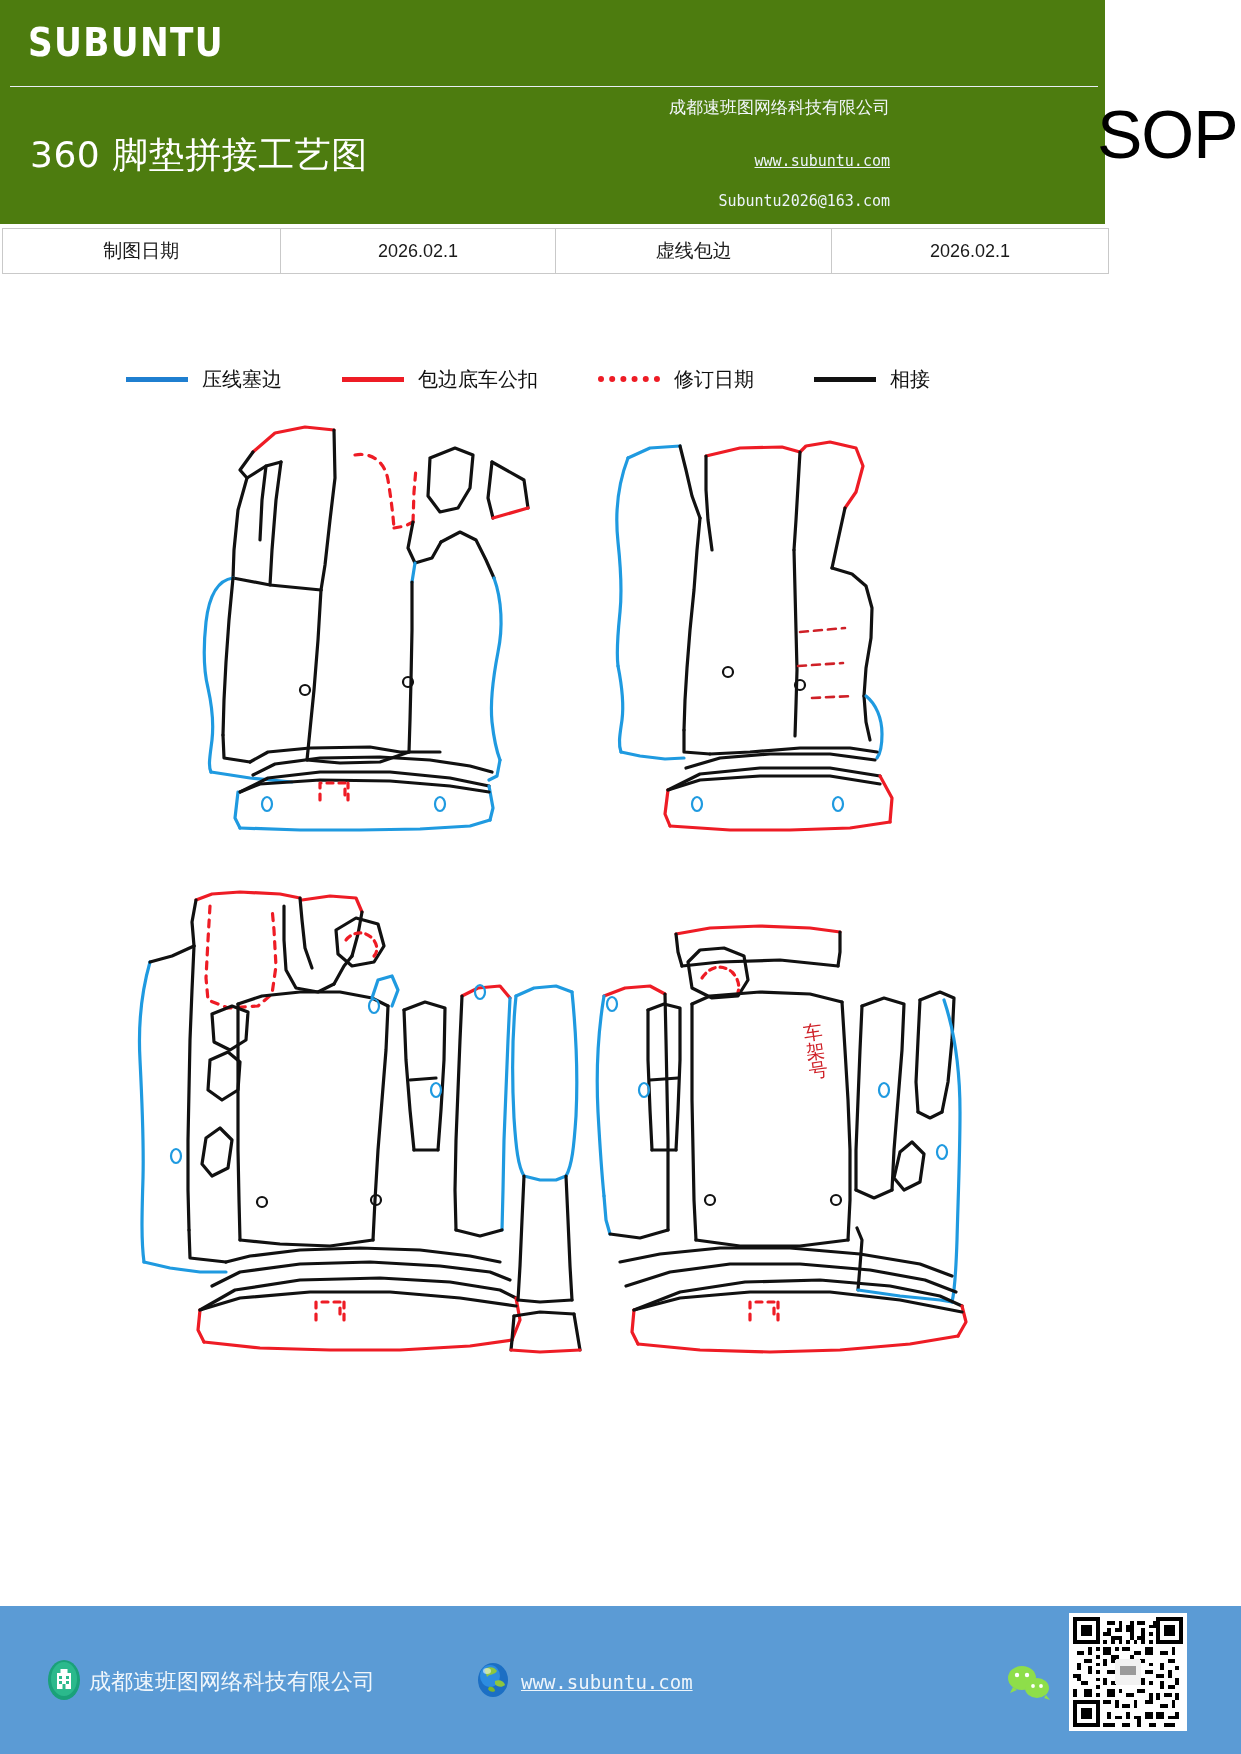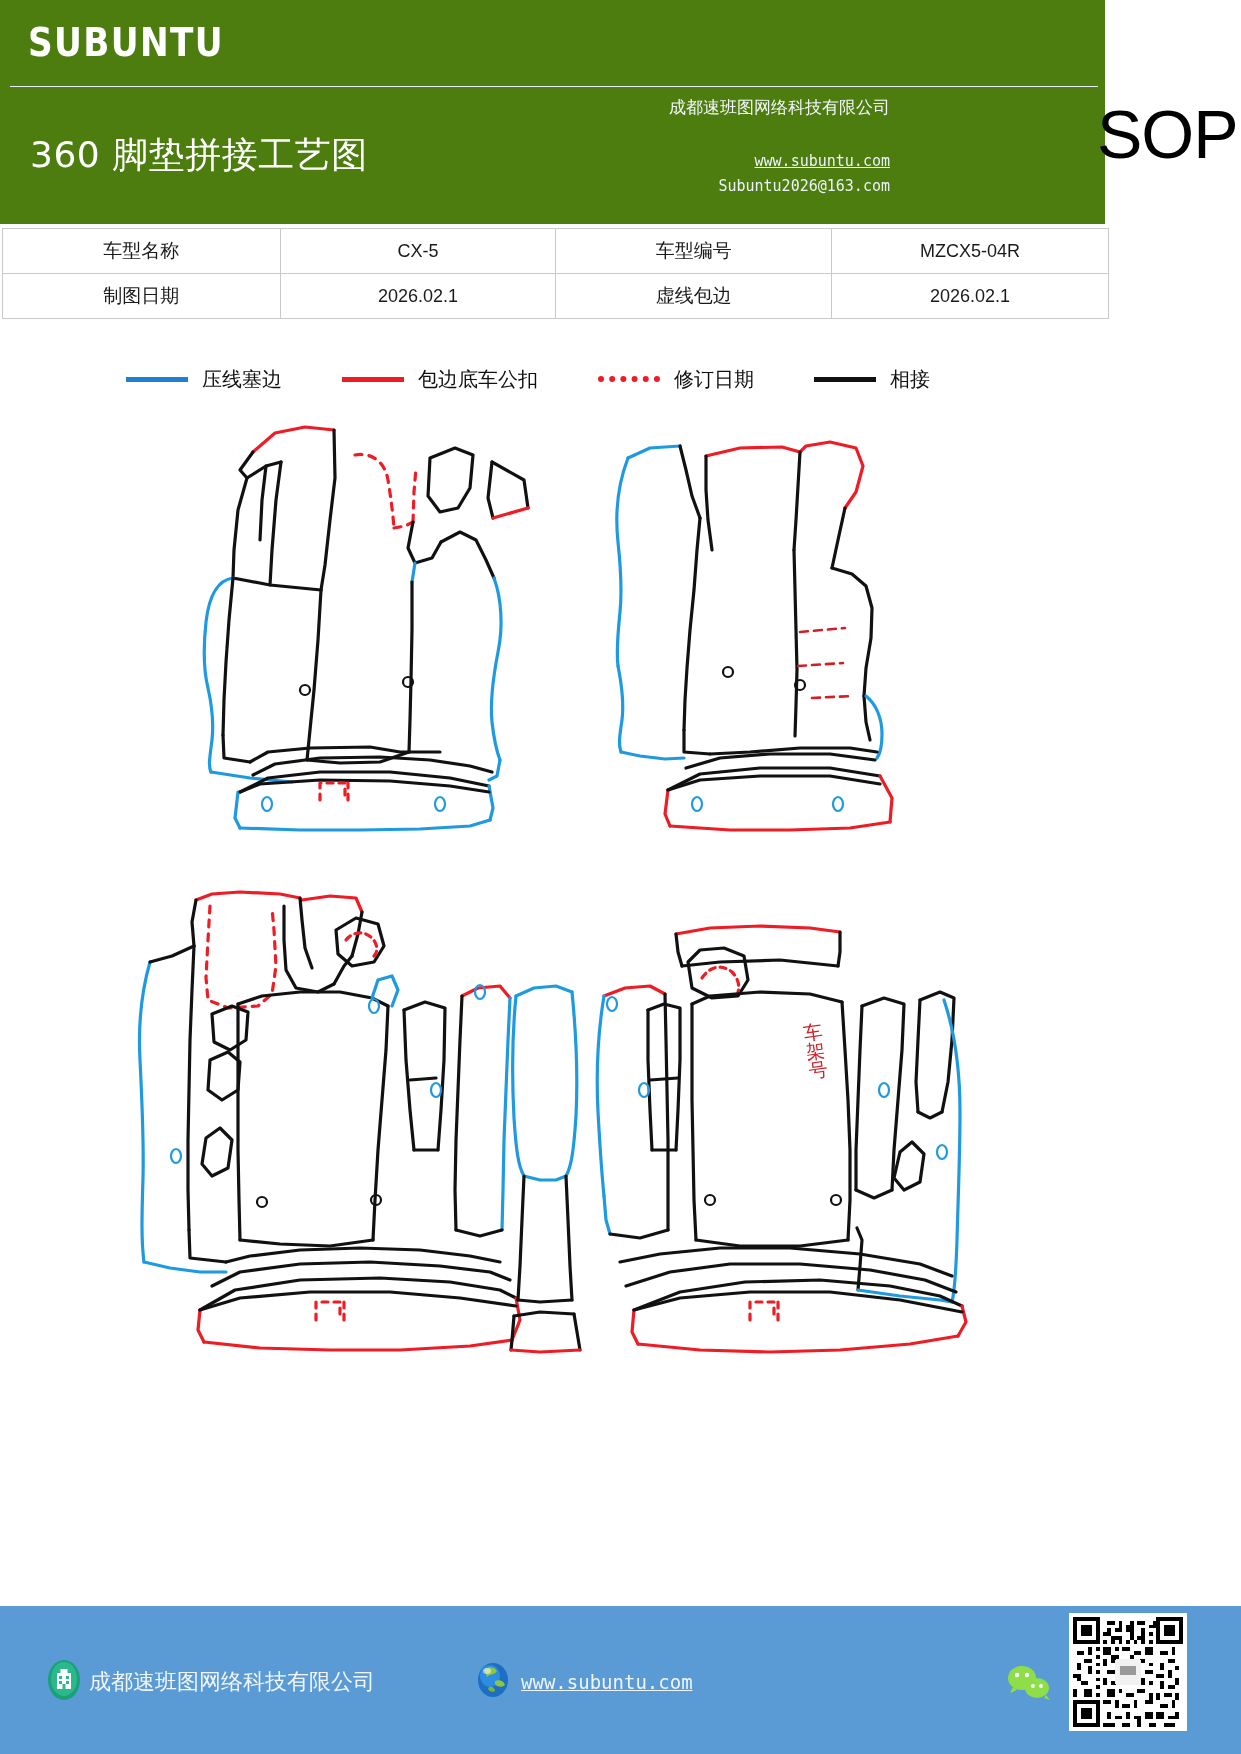--- a/index.html
+++ b/index.html
@@ -46,21 +46,21 @@
   }
   .web-line {
     position: absolute; right: 215px; top: 152px;
     color: #ecf3fa;
     font-family: "DejaVu Sans Mono", monospace;
     font-size: 15px;
     text-decoration: underline;
     white-space: nowrap;
   }
   .mail-line {
-    position: absolute; right: 215px; top: 177px;
+    position: absolute; right: 215px; top: 192px;
     color: #ecf3fa;
     font-family: "DejaVu Sans Mono", monospace;
     font-size: 15px;
     white-space: nowrap;
   }
   .sop-badge {
     position: absolute; left: 1097px; top: 64px;
     width: 144px;
     color: #000000;
     font-family: "Liberation Sans", sans-serif;
@@ -183,26 +183,20 @@
     <div class="header-rule"></div>
     <div class="doc-title">360 脚垫拼接工艺图</div>
     <div class="company-line">成都速班图网络科技有限公司</div>
     <div class="web-line">www.subuntu.com</div>
     <div class="mail-line">Subuntu2026@163.com</div>
   </div>
   <div class="sop-badge">SOP</div>
 
   <table class="info-table">
     <tbody>
-        <tr>
-      <td class="lbl c1">车型名称</td>
-      <td class="val c2">CX-5</td>
-      <td class="lbl c3">车型编号</td>
-      <td class="val c4">MZCX5-04R</td>
-    </tr>
     <tr>
       <td class="lbl c1">制图日期</td>
       <td class="val c2">2026.02.1</td>
       <td class="lbl c3">虚线包边</td>
       <td class="val c4">2026.02.1</td>
     </tr>
   </tbody>
     </table>
 
   <div class="legend">

